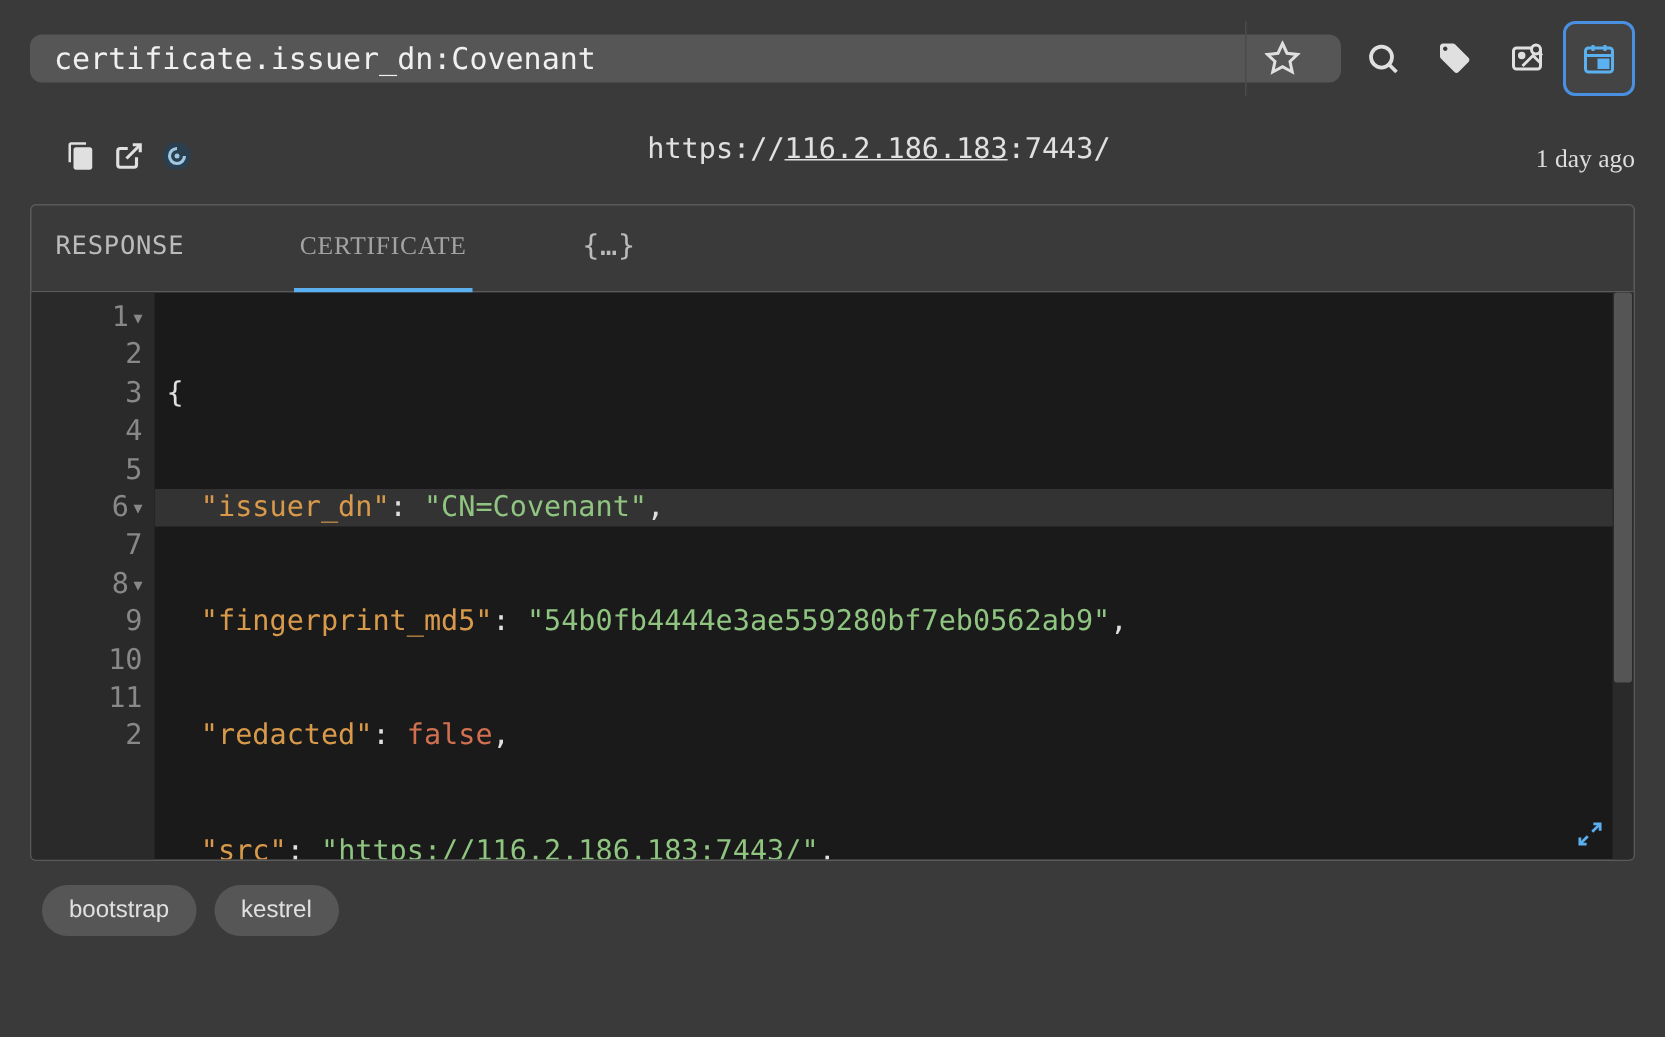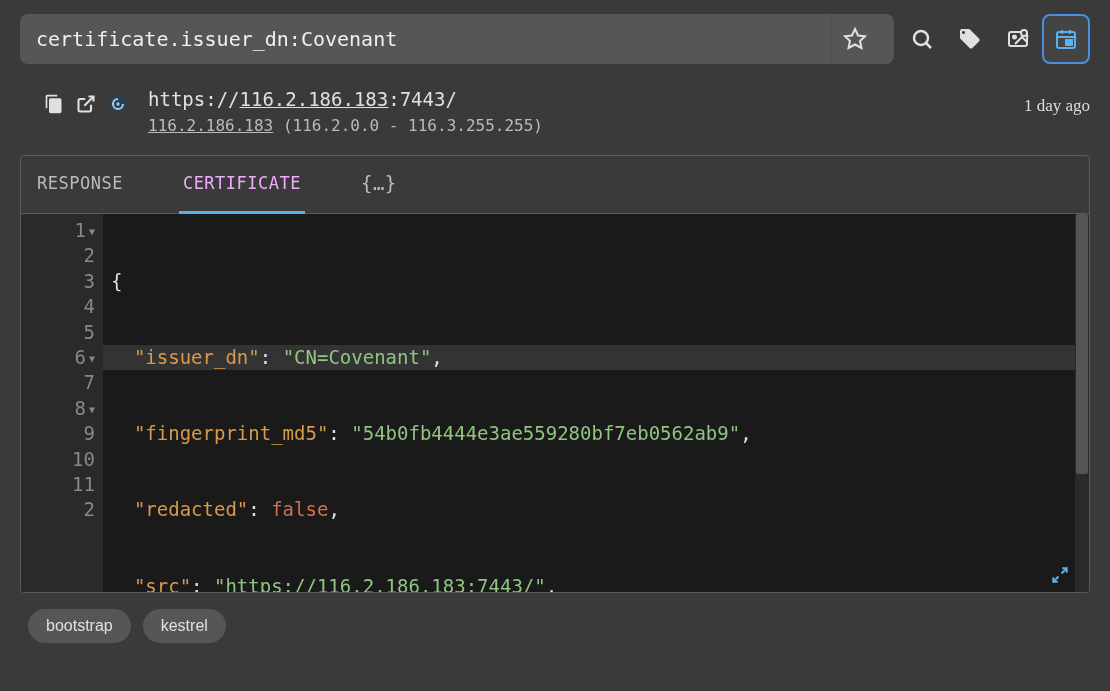--- a/index.html
+++ b/index.html
@@ -17,21 +17,21 @@
 .search-bar {
   display: flex;
   align-items: center;
   gap: 0;
   margin-bottom: 24px;
 }
 .search-input-wrap {
   flex: 1;
   background: #565656;
   border-radius: 8px;
-  height: 50px;
+  height: 32px;
   display: flex;
   align-items: center;
   padding: 0 16px;
 }
 .search-input {
   flex: 1;
   background: transparent;
   border: none;
   outline: none;
   color: #f0f0f0;
@@ -80,20 +80,21 @@
   align-items: center;
   margin-right: 20px;
   margin-top: 6px;
 }
 .small-icon { width: 20px; height: 20px; cursor: pointer; }
 .url-section { flex: 1; }
 .url-line {
   font-size: 19px;
   color: #e0e0e0;
   margin-bottom: 6px;
+  text-align: center;
 }
 .url-underline-part { text-decoration: underline; }
 .ip-line { font-size: 16px; color: #bbb; }
 .ip-line .ip-main { text-decoration: underline; }
 .timestamp {
   font-size: 17px;
   color: #ddd;
   font-family: Liberation Serif, serif;
   margin-top: 8px;
 }
@@ -102,37 +103,38 @@
 .content-box {
   border: 1px solid #5a5a5a;
   border-radius: 4px;
   overflow: hidden;
 }
 .tabs {
   display: flex;
   align-items: center;
   padding: 0 12px;
   height: 58px;
-  gap: 52px;
+  gap: 69px;
   border-bottom: 1px solid #5a5a5a;
 }
 .tab {
   font-size: 17px;
   color: #bbb;
   cursor: pointer;
   letter-spacing: 0.5px;
   height: 58px;
   display: flex;
   align-items: center;
   border-bottom: 3px solid transparent;
   padding: 0 4px;
 }
 .tab.active {
-  color: #f0abfc;
+  color: #a3a3a3;
   border-bottom-color: #5bb0f0;
+  font-family: Liberation Serif, serif;
 }
 .tab.json-tab { font-size: 19px; }
 
 
 .code-viewer {
   display: flex;
   background: #1a1a1a;
   height: 378px;
   position: relative;
   font-size: 19px;
@@ -272,23 +274,20 @@
       <svg class="small-icon" width="22" height="22" viewBox="0 0 24 24">
           <circle cx="12" cy="12" r="11" fill="#2a4050"></circle>
           <path d="M12 6 A6 6 0 1 0 18 12" fill="none" stroke="#a0c8e0" stroke-width="2.5"></path>
           <circle cx="12" cy="12" r="2" fill="#a0c8e0"></circle>
         </svg>
     </div>
     <div class="url-section">
       <div class="url-line">
         <span>https://</span><span class="url-underline-part">116.2.186.183</span><span>:7443/</span>
       </div>
-      <div class="ip-line">
-        <span class="ip-main">116.2.186.183</span> <span>(116.2.0.0 - 116.3.255.255)</span>
-      </div>
     </div>
     <div class="timestamp">1 day ago</div>
   </div>
 
   <div class="content-box">
     <div class="tabs">
       <div class="tab">RESPONSE</div>
       <div class="tab active">CERTIFICATE</div>
       <div class="tab json-tab">{…}</div>
     </div>

